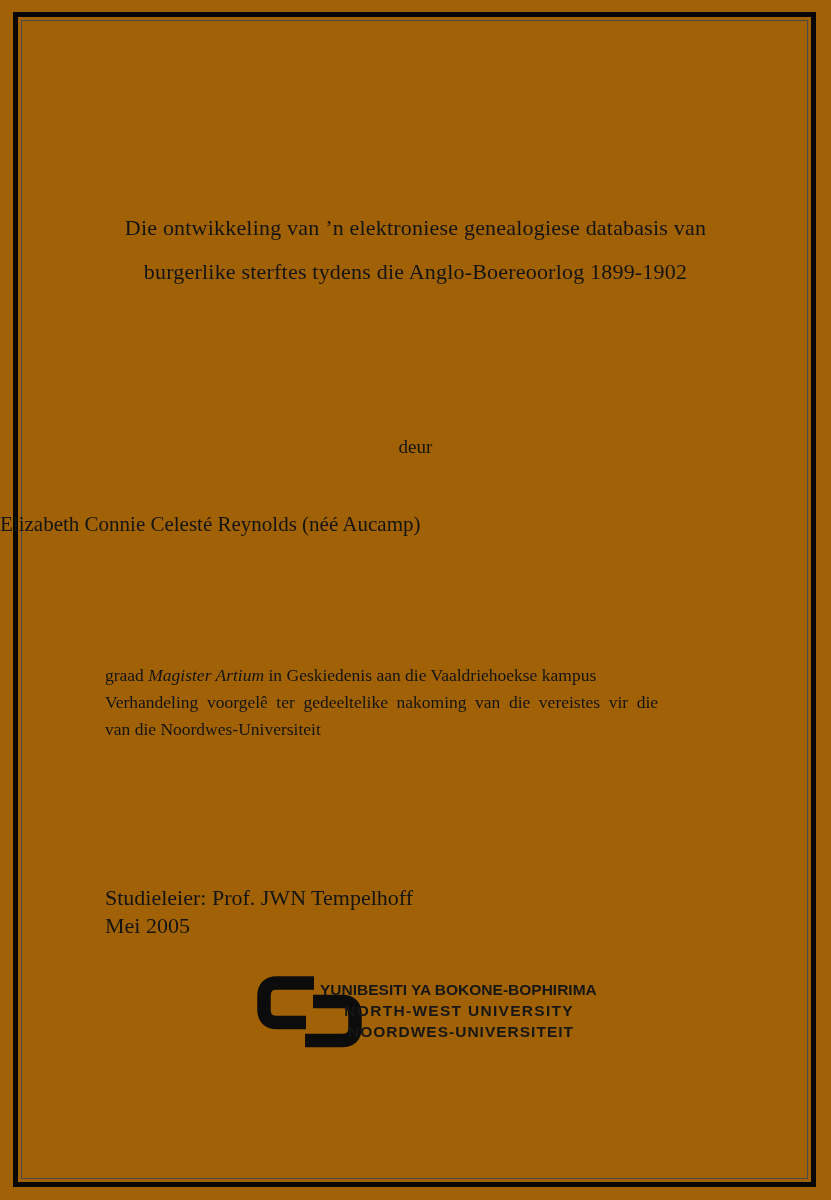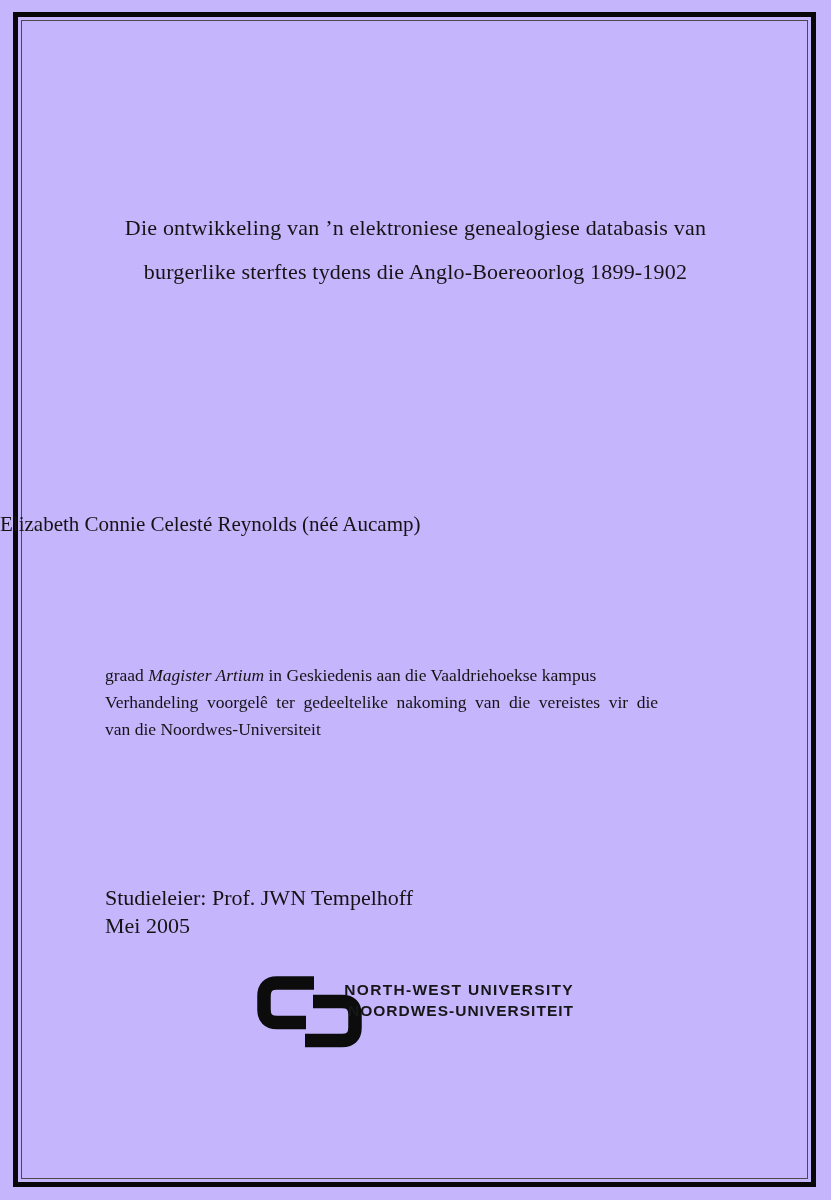--- a/index.html
+++ b/index.html
@@ -4,21 +4,21 @@
 <style>
   html, body {
     margin: 0;
     padding: 0;
     background: #ffffff;
   }
   .sheet {
     position: relative;
     width: 831px;
     height: 1200px;
-    background: #c4b5fd;
+    background: #a16207;
     font-family: "Liberation Serif", "DejaVu Serif", serif;
     color: #141414;
     overflow: hidden;
   }
   .frame-outer {
     position: absolute;
     left: 13px; top: 12px; right: 15px; bottom: 13px;
     border: 5px solid #070707;
   }
   .frame-inner {
@@ -93,20 +93,21 @@
 
   <div class="frame-outer">
     <div class="frame-inner"></div>
   </div>
 
   <div class="title-block">
     <div class="title-line">Die ontwikkeling van ’n elektroniese genealogiese databasis van</div>
     <div class="title-line">burgerlike sterftes tydens die Anglo-Boereoorlog 1899-1902</div>
   </div>
 
+  <div class="byline">deur</div>
 
   <div class="author">Elizabeth Connie Celesté Reynolds (néé Aucamp)</div>
 
   <div class="statement">
     <div class="line"><span>graad </span><span class="italic">Magister Artium</span><span> in Geskiedenis aan die Vaaldriehoekse kampus</span></div>
     <div class="line line1">Verhandeling voorgelê ter gedeeltelike nakoming van die vereistes vir die</div>
     <div class="line">van die Noordwes-Universiteit</div>
   </div>
 
   <div class="supervisor-block">
@@ -115,18 +116,19 @@
   </div>
 
   <div class="logo">
     <svg class="logo-mark" viewBox="0 0 105 72" xmlns="http://www.w3.org/2000/svg" aria-hidden="true">
 
       <path d="M 57,7 H 20 Q 7,7 7,20 V 33.5 Q 7,46.5 20,46.5 H 49" fill="none" stroke="#0c0c0c" stroke-width="13.5" stroke-linecap="butt"></path>
 
       <path d="M 48,64.5 H 85 Q 98,64.5 98,51.5 V 38.5 Q 98,25.5 85,25.5 H 56" fill="none" stroke="#0c0c0c" stroke-width="13.5" stroke-linecap="butt"></path>
     </svg>
     <div class="logo-text">
+      <div class="l1">YUNIBESITI YA BOKONE-BOPHIRIMA</div>
       <div class="l2">NORTH-WEST UNIVERSITY</div>
       <div class="l3">NOORDWES-UNIVERSITEIT</div>
     </div>
   </div>
 
 </div>
 
 </body></html>

